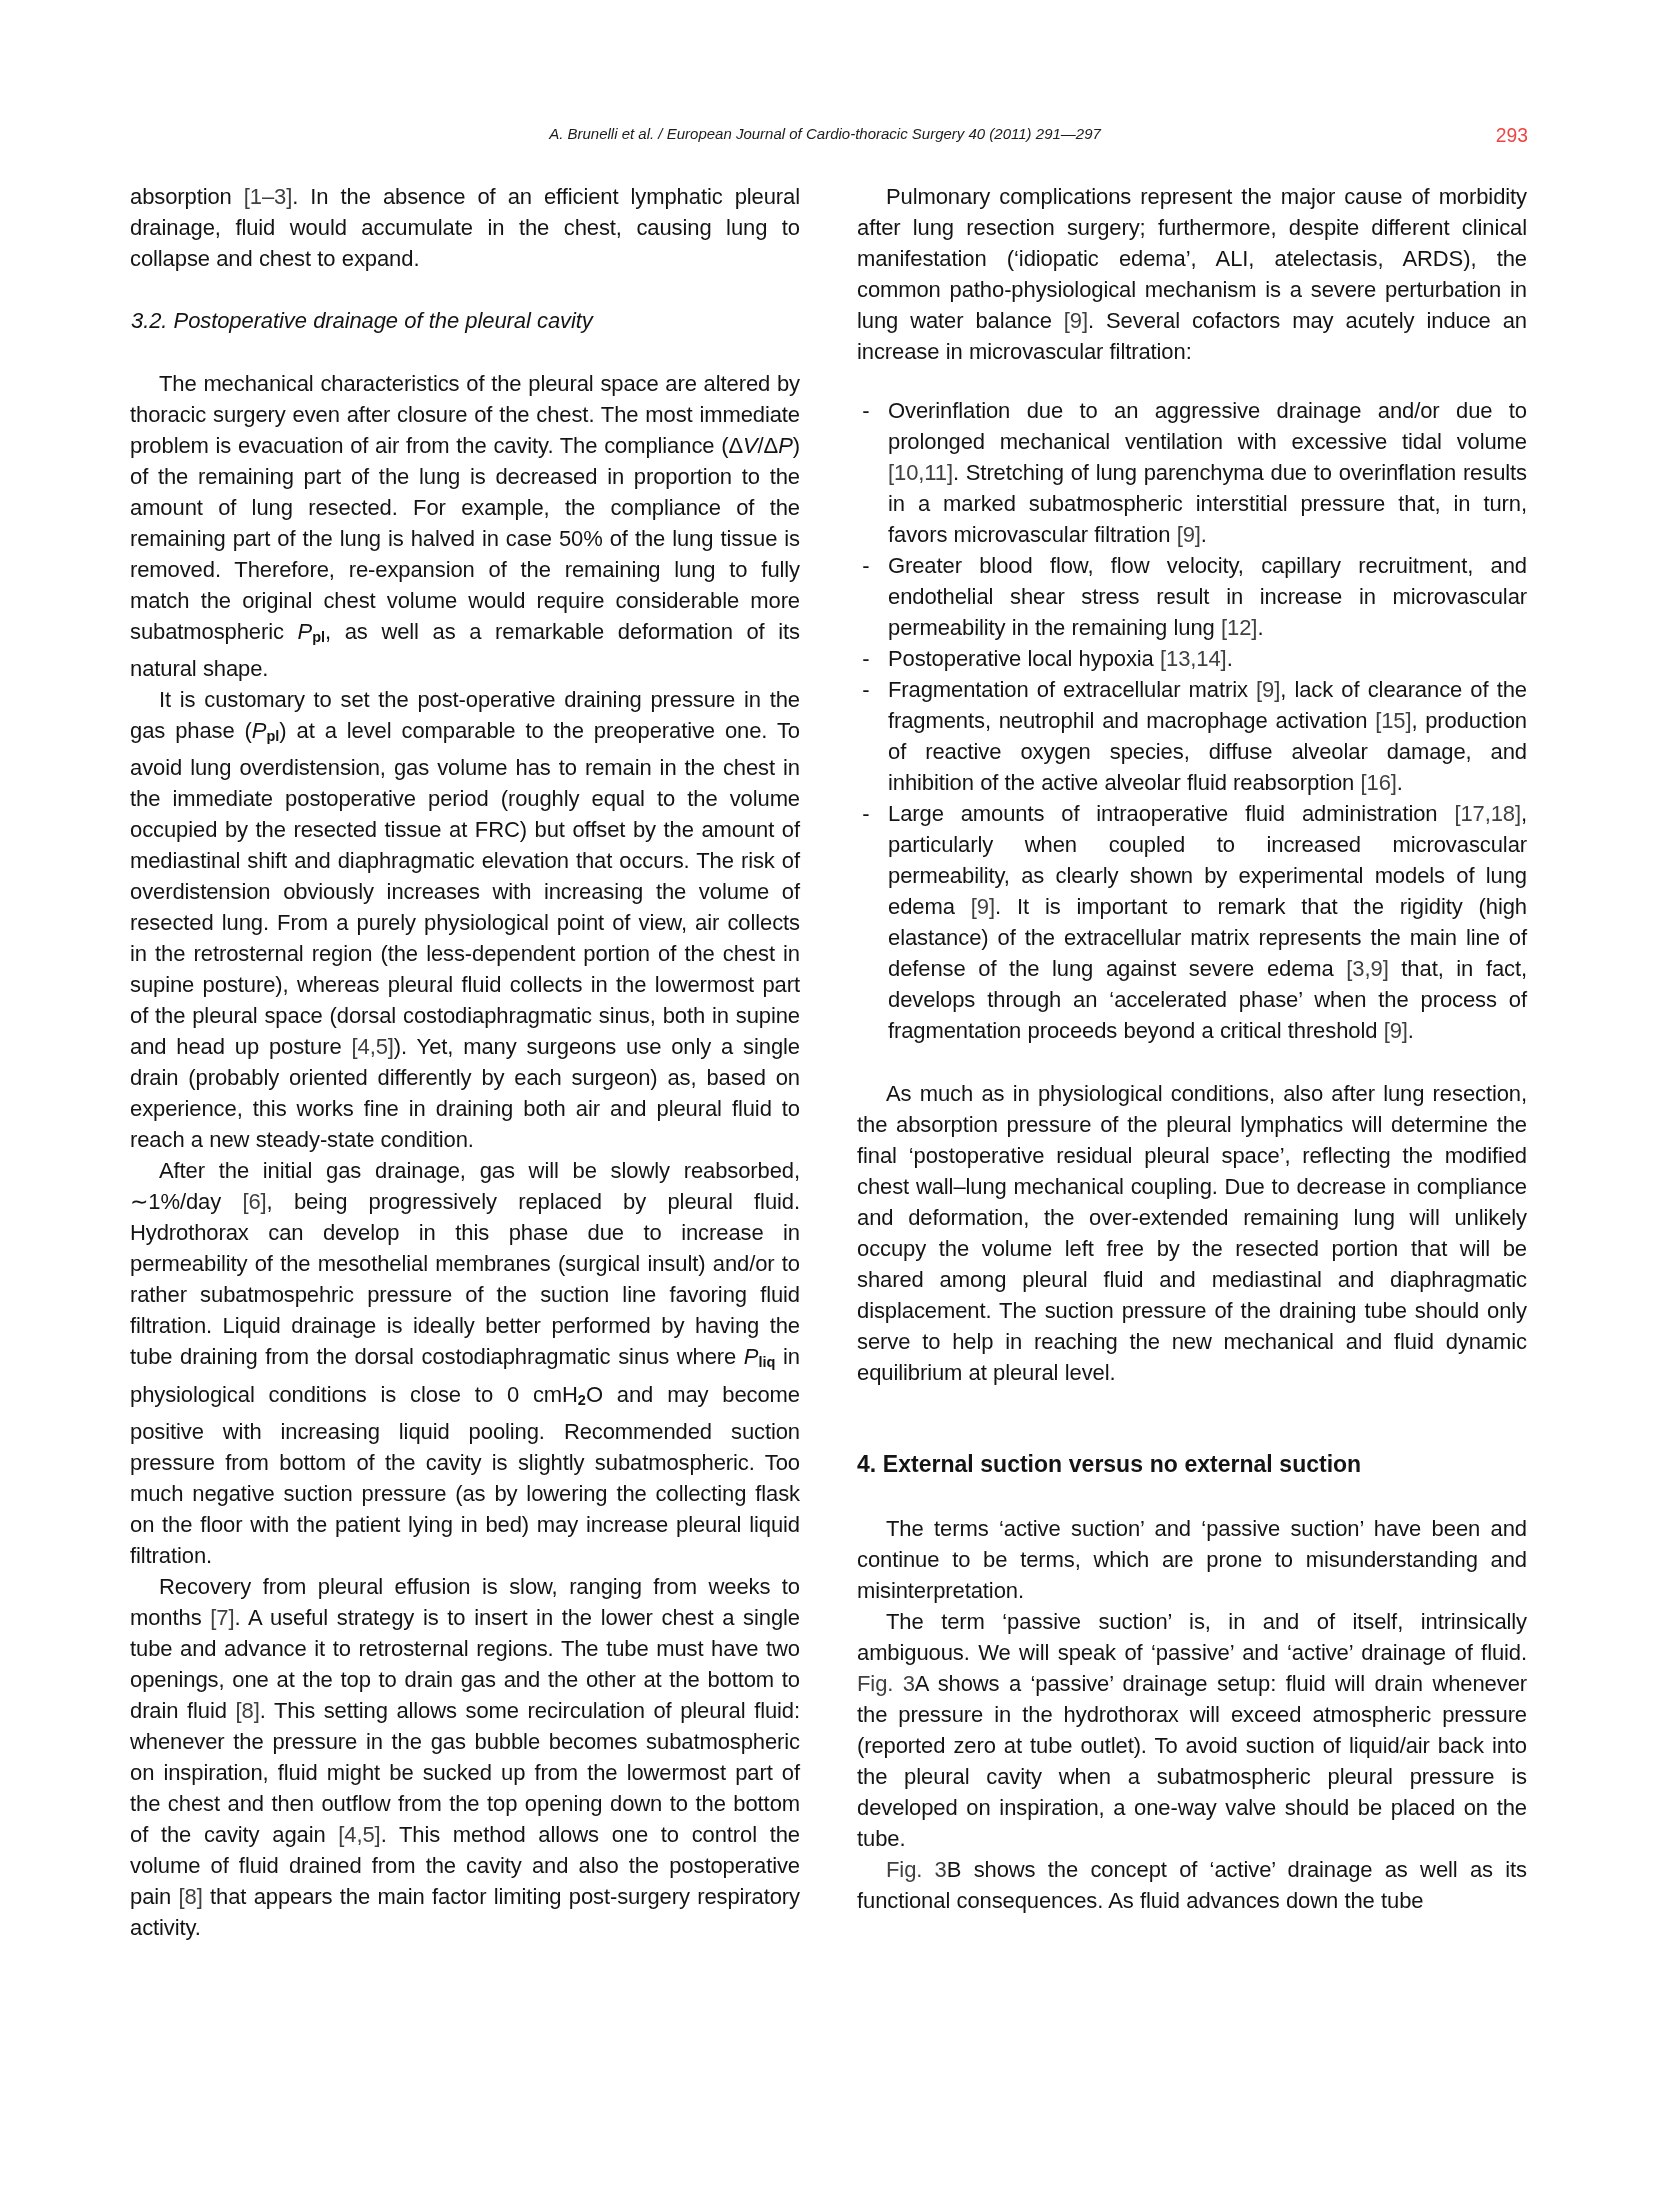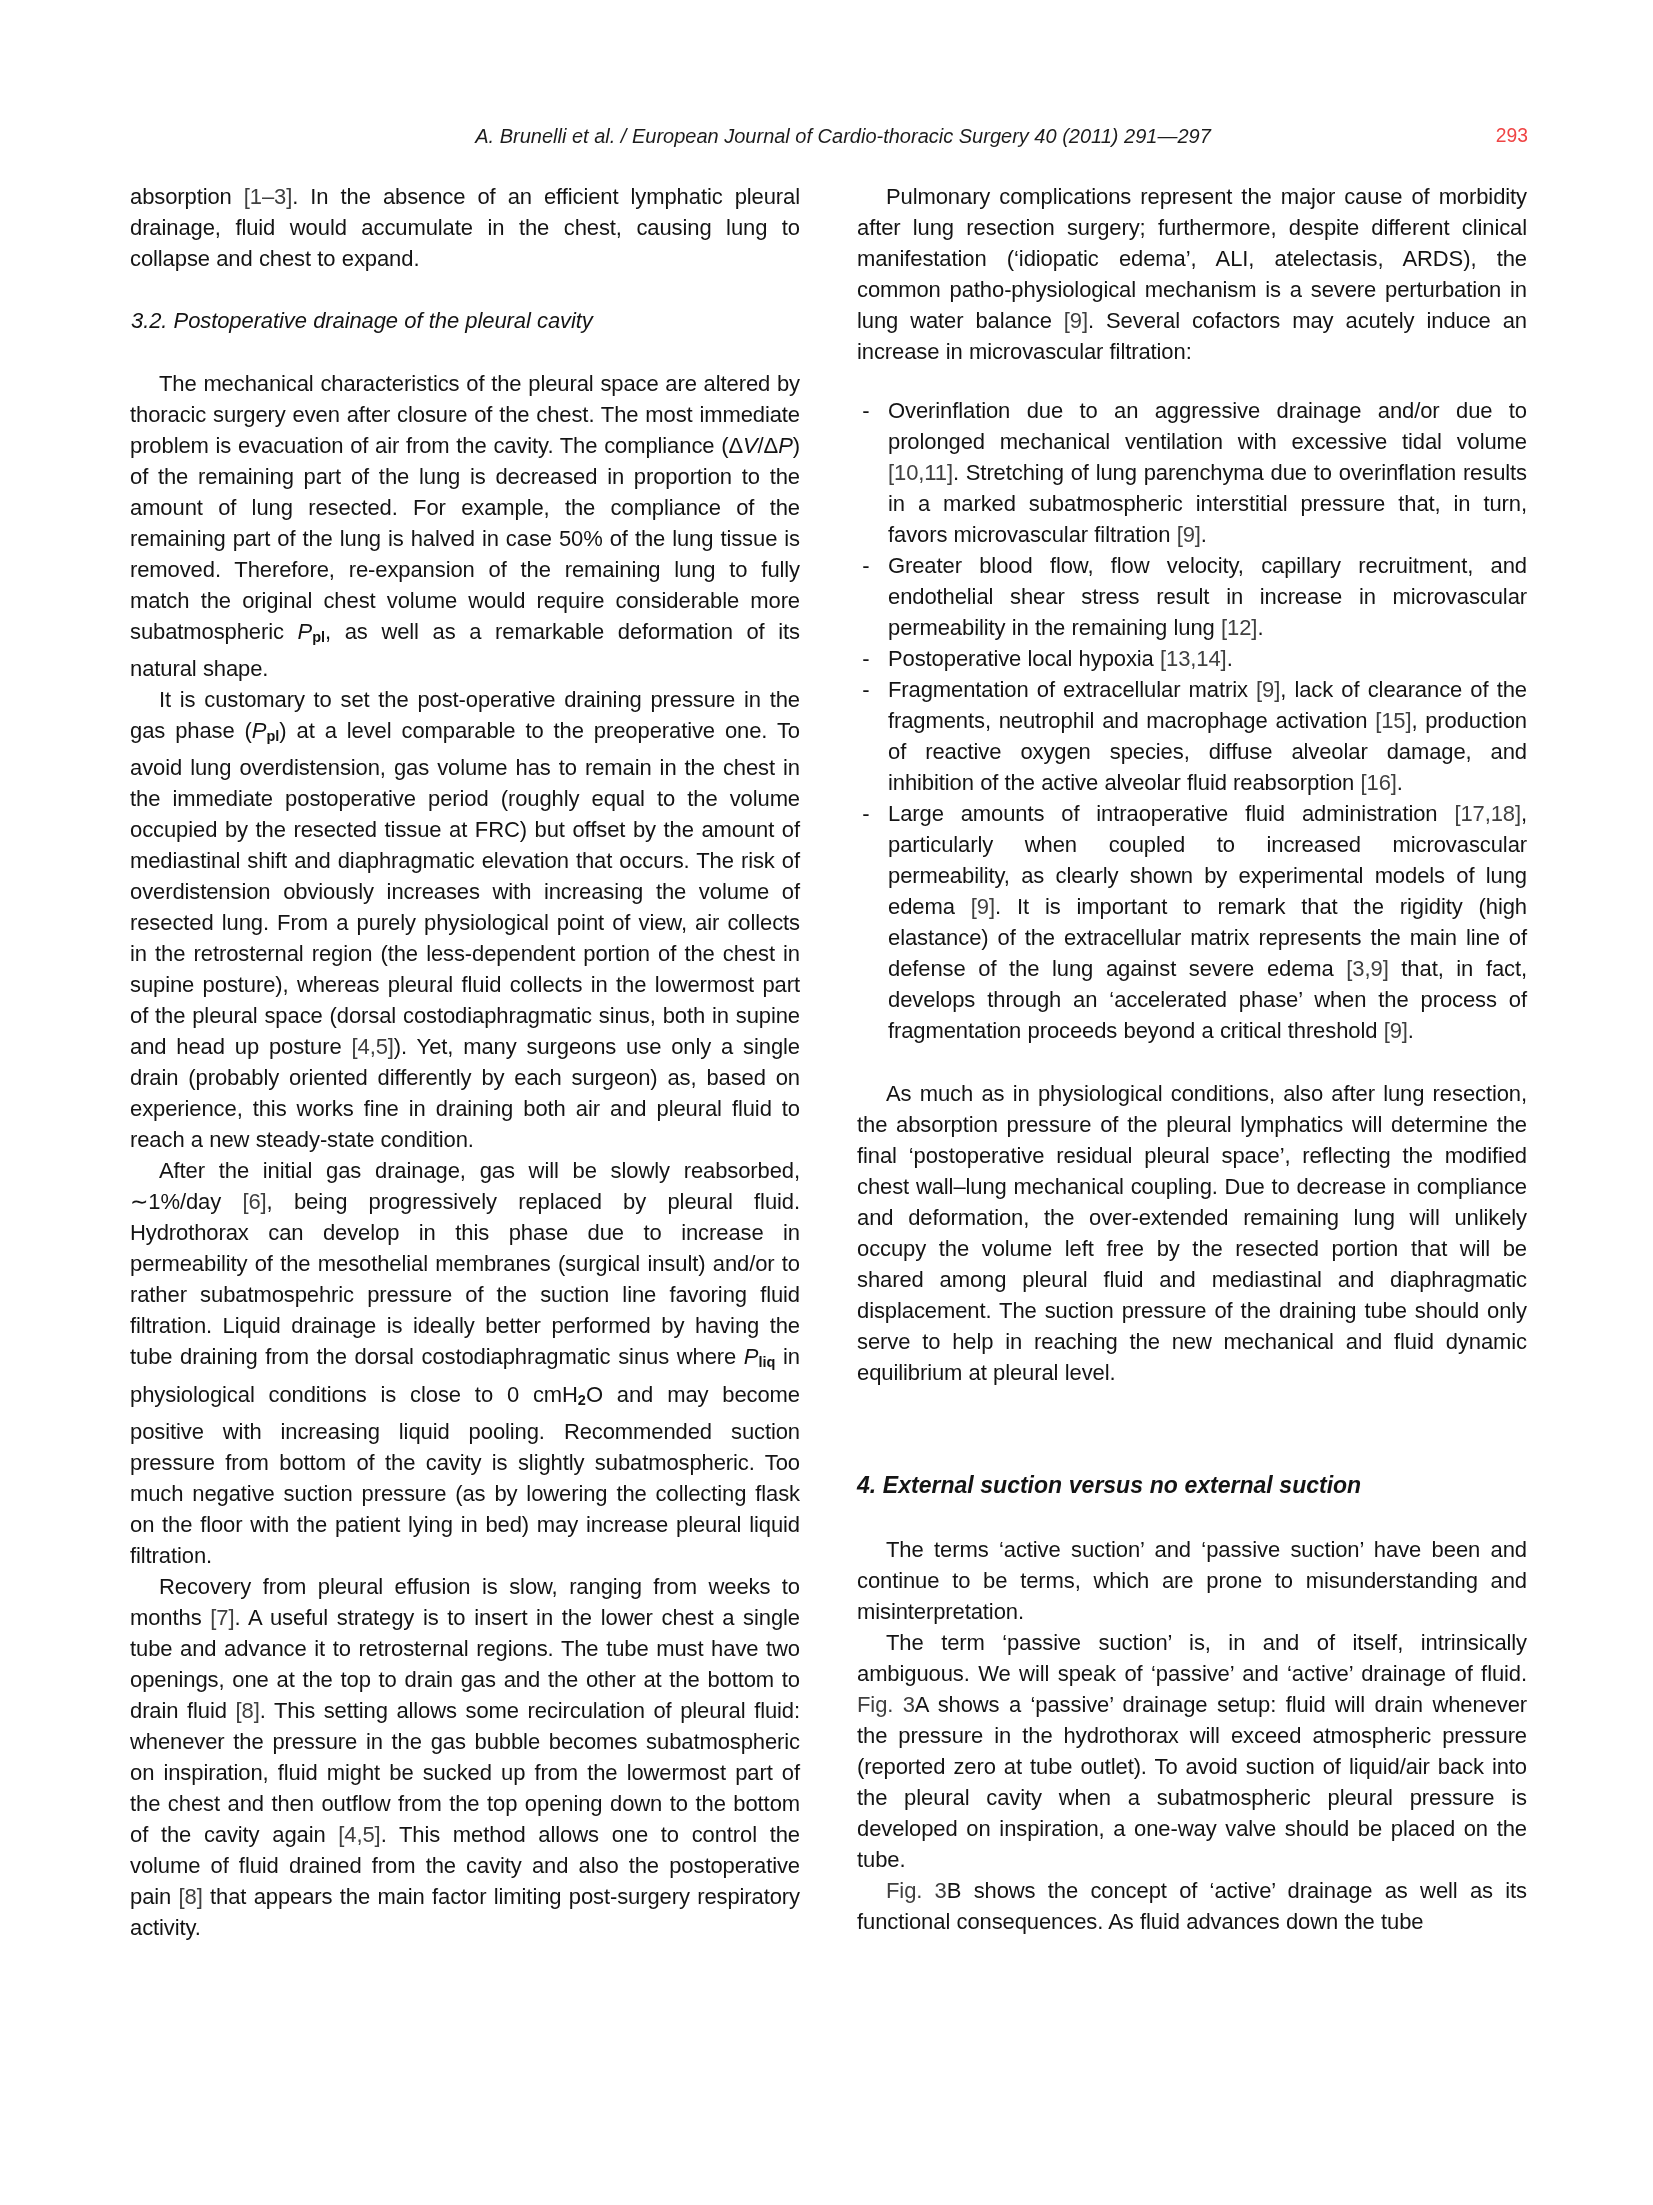--- a/index.html
+++ b/index.html
@@ -5,23 +5,23 @@
   html,body{margin:0;padding:0;background:#e8e8e8;}
   .page{
     position:relative;
     width:1654px;height:2205px;
     background:#ffffff;
     font-family:"Liberation Sans","DejaVu Sans",sans-serif;
     color:#141414;
     overflow:hidden;
   }
   .running-head{
-    position:absolute;top:125px;left:144px;width:1398px;
+    position:absolute;top:125px;left:126px;width:1398px;
     text-align:center;
-    font-size:20px;font-style:italic;color:#1c1c1c;
+    font-size:15px;font-style:italic;color:#1c1c1c;
     letter-spacing:0px;
   }
   .page-num{
     position:absolute;top:125px;right:126px;
     font-size:19.3px;font-style:normal;color:#ef4444;text-align:center;
   }
   .columns{
     position:absolute;top:181px;left:130px;width:1398px;
     display:flex;gap:57px;
   }
@@ -36,22 +36,22 @@
   .para{margin:0;text-indent:29px;}
   .para.noindent{text-indent:0;}
   .para.gap-before{margin-top:32px;}
   .h-it{
     font-style:italic;font-weight:normal;
     margin:31px 0 32px 1px;text-align:left;text-indent:0;
     font-size:22px;
   }
   .h-b{
     font-weight:bold;
-    margin:82px 0 33px 0;text-align:left;text-indent:0;
-    font-size:23px;letter-spacing:0;font-style:italic;
+    margin:61px 0 33px 0;text-align:left;text-indent:0;
+    font-size:23px;letter-spacing:0;
   }
   .bullets{margin-top:28px;}
   .bullet{position:relative;padding-left:31px;text-indent:0;}
   .bullet .marker{position:absolute;left:5.3px;top:0;}
   .s-cite{color:#404040;}
   .s-it{font-style:italic;}
   .s-sub{font-size:0.66em;vertical-align:-0.22em;letter-spacing:0;font-weight:bold;}
 </style>
 </head>
 <body>

